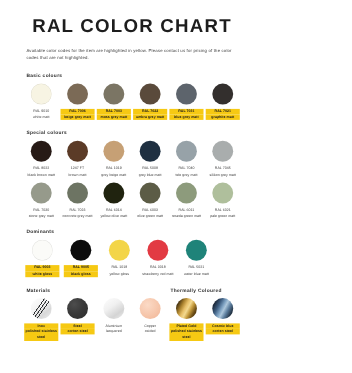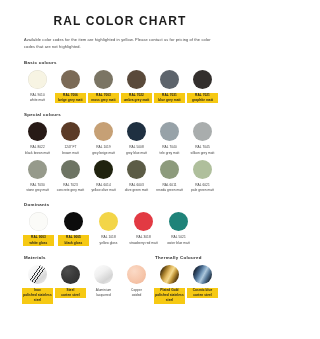--- a/index.html
+++ b/index.html
@@ -17,21 +17,21 @@
   }
   .page {
     width: 240px;
     height: 339px;
     box-sizing: border-box;
     padding: 0 22px;
     position: relative;
   }
   .title {
     text-align: center;
-    font-size: 12px;
+    font-size: 17px;
     font-weight: bold;
     letter-spacing: 1.1px;
     color: #1d1d1d;
     margin: 0;
     padding-top: 14px;
   }
   .intro {
     margin: 9px 2px 0 2px;
     font-size: 3.9px;
     line-height: 1.75;

